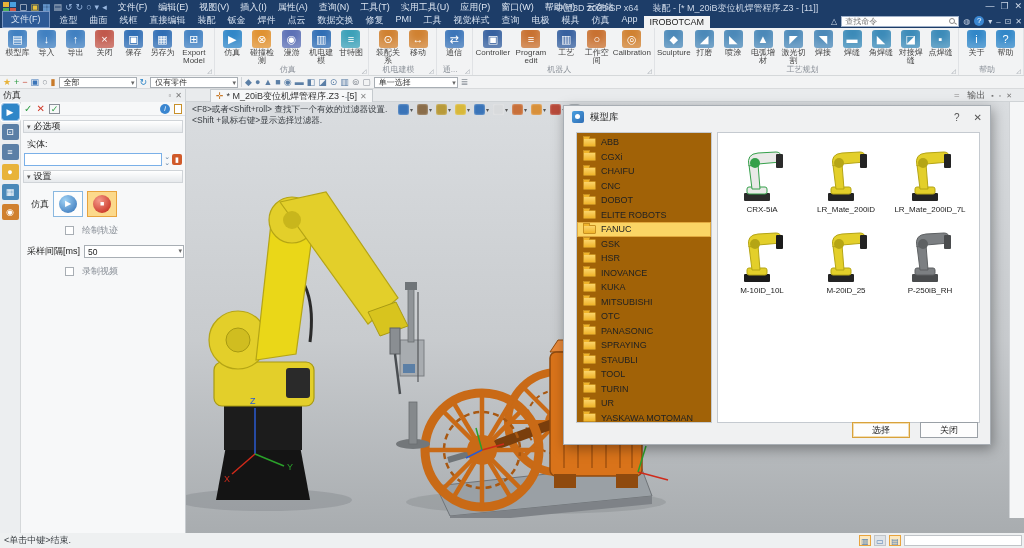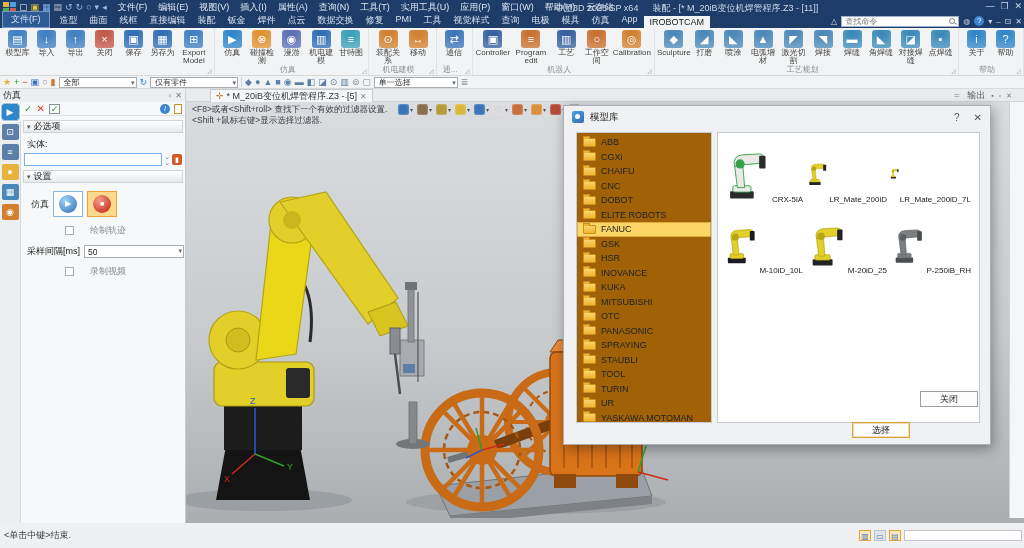--- a/index.html
+++ b/index.html
@@ -81,65 +81,65 @@
   .entity-row { display:flex; align-items:center; gap:2px; margin:0 3px; }
   .entity-input { flex:1; height:13px; background:#fff; border:1px solid #7ab0e8; }
   .chev { color:#5b7fa6; font-size:7px; line-height:6px; }
   .mic-glyph { width:10px; height:11px; border-radius:2px; background:#d05a2a; color:#fff; font-size:7px; text-align:center; line-height:11px; }
   .sim-row { display:flex; align-items:center; gap:4px; margin:8px 0 0 10px; }
   .bigbtn { width:30px; height:26px; border:1px solid #b8bcc0; background:#fdfdfd; display:flex; align-items:center; justify-content:center; }
   .bigbtn.playsel { border-color:#8ab8e0; }
   .bigbtn.stopsel { background:#fcd98b; border-color:#e8a33d; }
   .play-ball { width:18px; height:18px; border-radius:50%; background:radial-gradient(circle at 35% 30%,#9fd2f5,#2f6db4); color:#fff; font-size:8px; text-align:center; line-height:18px; }
   .stop-ball { width:18px; height:18px; border-radius:50%; background:radial-gradient(circle at 35% 30%,#f59a8a,#c01f10); color:#fff; font-size:7px; text-align:center; line-height:18px; }
-  .chk-row { display:flex; align-items:center; gap:16px; margin:7px 12px 0 44px; color:#8a9098; }
+  .chk-row { display:flex; align-items:center; gap:8px; margin:7px 12px 0 44px; color:#8a9098; }
   .chk-row.indent2 { margin-left:44px; }
   .checkbox { width:9px; height:9px; background:#fff; border:1px solid #a8aeb4; }
   .interval-row { display:flex; align-items:center; gap:4px; margin:8px 0 0 6px; color:#222; }
   .interval-combo { position:relative; width:100px; height:13px; background:#fff; border:1px solid #a8aeb4; font-size:8.5px; padding:1px 10px 0 3px; }
   .interval-combo::after { content:"▾"; position:absolute; right:1px; top:1px; font-size:7px; color:#666; }
 
   
   #viewport { position:absolute; top:102px; bottom:13px; left:186px; right:0; background:linear-gradient(#dadde0 0%,#c8cbce 55%,#a8acaf 100%); overflow:hidden; }
   .hints { position:absolute; top:2px; left:6px; color:#3a3f44; font-size:8.5px; line-height:1.25; z-index:3; }
   .viewtools { position:absolute; top:2px; left:212px; display:flex; gap:4px; align-items:center; z-index:3; }
   .vtool { display:flex; align-items:center; gap:1px; }
   .vtool .box { width:11px; height:11px; border-radius:2px; box-shadow:inset 0 0 2px rgba(255,255,255,.6); }
   .vtool .dd { font-size:6px; color:#555; }
   #scene { position:absolute; left:0; top:0; width:838px; height:416px; }
   .measurebar { position:absolute; left:0; right:0; bottom:0; height:17px; background:#9b9fa3; border-top:1px solid #8a8e92; }
   .measure-text { position:absolute; left:8px; top:2px; font-size:11px; color:#16181a; }
   .measure-white { position:absolute; right:1px; bottom:1px; width:118px; height:15px; background:#fff; border:1px solid #c0c4c8; }
   .rightstrip { position:absolute; right:0; top:0; width:15px; height:calc(100% - 17px); background:#f5f6f7; border-left:1px solid #d0d3d6; }
 
   
-  #statusbar { position:absolute; left:0; right:0; bottom:0; height:25px; background:#eef0f1; display:flex; align-items:center; padding:0 4px; color:#3a3f44; }
+  #statusbar { position:absolute; left:0; right:0; bottom:0; height:15px; background:#eef0f1; display:flex; align-items:center; padding:0 4px; color:#3a3f44; }
   .sb-right { position:absolute; right:2px; display:flex; align-items:center; gap:3px; }
   .sb-icon { width:12px; height:11px; font-size:8px; line-height:11px; text-align:center; color:#4a7ab0; background:#e0e4e8; border:1px solid #c0c4c8; }
   .sb-icon.hl { border-color:#e8a33d; background:#fce8c0; }
   .sb-white { width:118px; height:11px; background:#fff; border:1px solid #c0c4c8; }
 
   
   #dialog { position:absolute; left:563px; top:105px; width:428px; height:340px; background:#f0f1f2; border:1px solid #a8aeb4; box-shadow:2px 4px 12px rgba(0,0,0,.35); z-index:10; }
   .dlg-title { height:22px; display:flex; align-items:center; padding:0 8px; gap:6px; color:#222; font-size:9.5px; }
   .dlg-icon { width:12px; height:12px; border-radius:2px; background:linear-gradient(135deg,#4aa0e0,#2f6db4); position:relative; }
   .dlg-icon::after { content:""; position:absolute; left:3px; top:3px; width:5px; height:5px; border-radius:50%; background:#fff; }
   .dlg-btns { margin-left:auto; display:flex; gap:14px; color:#555; font-size:10px; }
   .folderlist { position:absolute; left:12px; top:26px; width:136px; height:291px; background:#a16207; border:1px solid #c5cad0; overflow:hidden; padding-top:2px; }
   .folder-row { height:14.5px; display:flex; align-items:center; gap:5px; padding:0 4px 0 6px; color:#222; white-space:nowrap; }
   .folder-row.sel { background:#fbd565; outline:1px solid #e2a93e; outline-offset:-1px; }
   .folder-glyph { width:13px; height:9px; background:linear-gradient(#fbd46a,#f0b42a); border:1px solid #c89020; border-radius:1px; position:relative; flex:none; }
   .folder-glyph::before { content:""; position:absolute; top:-3px; left:-1px; width:5px; height:2px; background:#f0b42a; border:1px solid #c89020; border-bottom:none; }
   .thumbs { position:absolute; left:153px; top:26px; width:263px; height:291px; background:#fff; border:1px solid #c5cad0; display:grid; grid-template-columns:repeat(3,84px); align-content:start; row-gap:4px; padding:6px 2px; }
-  .thumb { display:flex; flex-direction:row; align-items:flex-end; padding:2px 0 1px; border:1px solid transparent; }
+  .thumb { display:flex; flex-direction:column; align-items:center; padding:2px 0 1px; border:1px solid transparent; }
   .thumb.sel { background:#fbdc9b; border-color:#d8a23c; }
   .thumb-name { font-size:8px; color:#222; margin-top:1px; white-space:nowrap; }
   .dlg-actions { position:absolute; right:12px; bottom:6px; display:flex; gap:10px; }
   .dlg-btn { width:58px; height:16px; background:#fdfdfd; border:1px solid #9aa0a6; font-size:9px; text-align:center; line-height:14px; color:#222; }
-  .dlg-btn.primary { border-color:#d8a23c; box-shadow:0 0 0 1px #f3ddb0 inset;margin-top:31px; }
+  .dlg-btn.primary { border-color:#d8a23c; box-shadow:0 0 0 1px #f3ddb0 inset; }
 </style>
 </head>
 <body>
 
 <div id="titlebar">
   <span class="logo">
       <i></i>
       <i></i>
       <i></i>
       <i></i>

